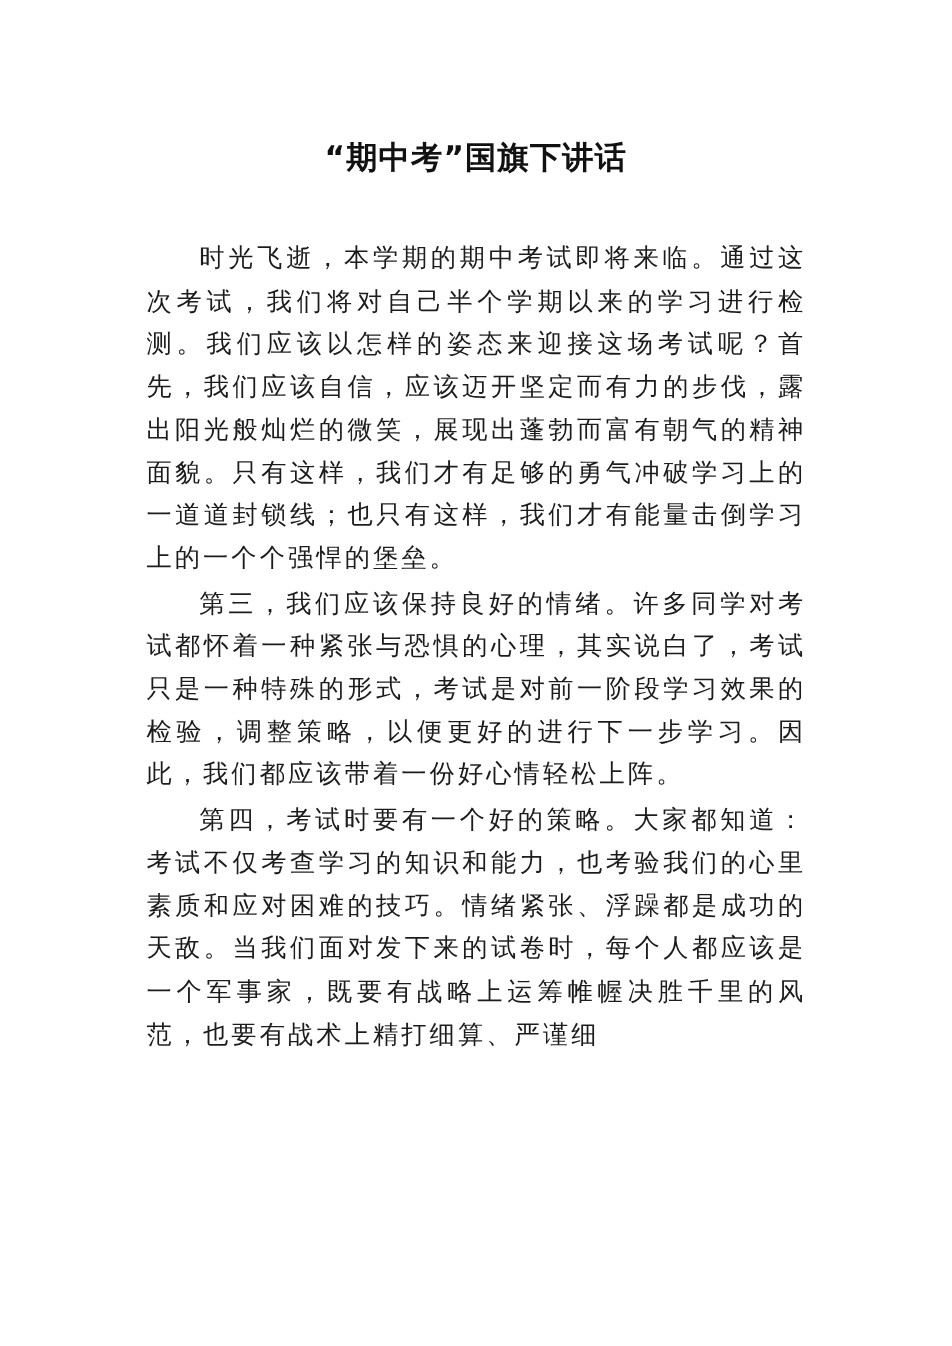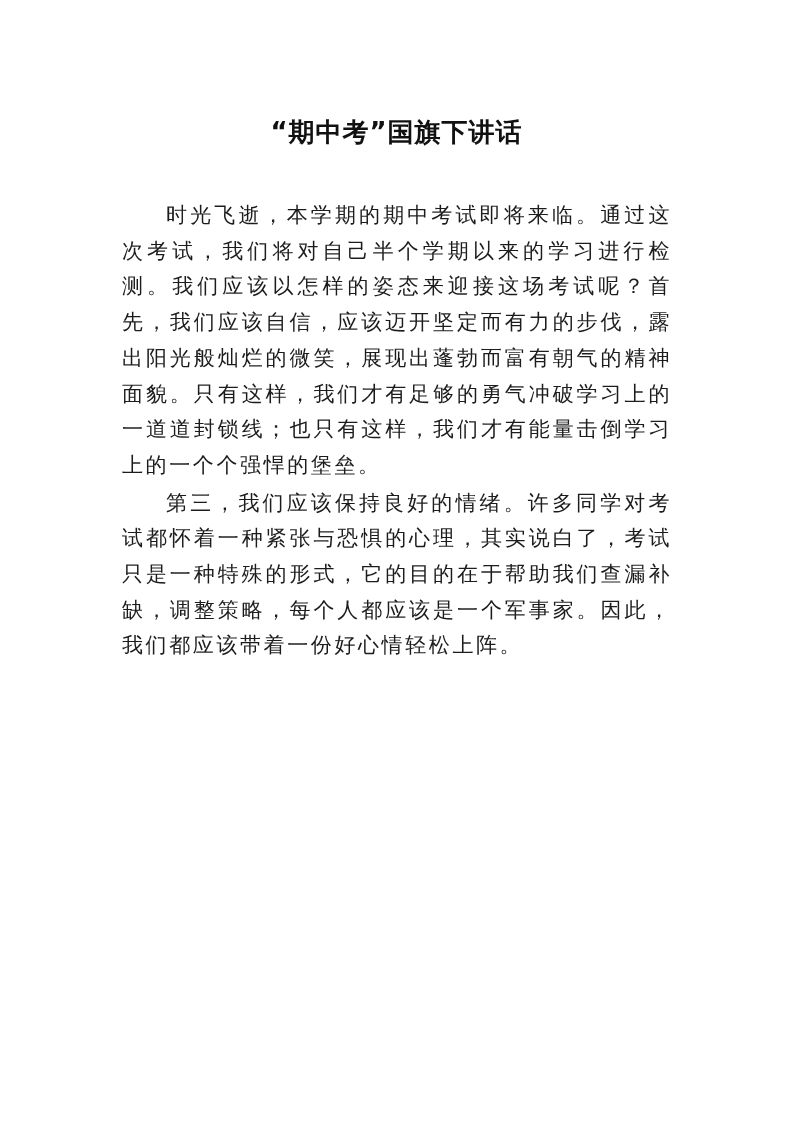--- a/index.html
+++ b/index.html
@@ -52,15 +52,16 @@
       color: #1c1c1c;
     }
   </style>
 </head>
 <body>
 
 <div class="page">
   <h1 class="title">“期中考”国旗下讲话</h1>
   <div class="body">
     <p class="para">时光飞逝，本学期的期中考试即将来临。通过这次考试，我们将对自己半个学期以来的学习进行检测。我们应该以怎样的姿态来迎接这场考试呢？首先，我们应该自信，应该迈开坚定而有力的步伐，露出阳光般灿烂的微笑，展现出蓬勃而富有朝气的精神面貌。只有这样，我们才有足够的勇气冲破学习上的一道道封锁线；也只有这样，我们才有能量击倒学习上的一个个强悍的堡垒。</p>
-    <p class="para">第三，我们应该保持良好的情绪。许多同学对考试都怀着一种紧张与恐惧的心理，其实说白了，考试只是一种特殊的形式，它的目的在于帮助我们查漏补缺，调整策略，每个人都应该是一个军事家。因此，我们都应该带着一份好心情轻松上阵。</p>
+    <p class="para">第三，我们应该保持良好的情绪。许多同学对考试都怀着一种紧张与恐惧的心理，其实说白了，考试只是一种特殊的形式，考试是对前一阶段学习效果的检验，调整策略，以便更好的进行下一步学习。因此，我们都应该带着一份好心情轻松上阵。</p>
+    <p class="para">第四，考试时要有一个好的策略。大家都知道：考试不仅考查学习的知识和能力，也考验我们的心里素质和应对困难的技巧。情绪紧张、浮躁都是成功的天敌。当我们面对发下来的试卷时，每个人都应该是一个军事家，既要有战略上运筹帷幄决胜千里的风范，也要有战术上精打细算、严谨细</p>
   </div>
 </div>
 
 </body></html>

